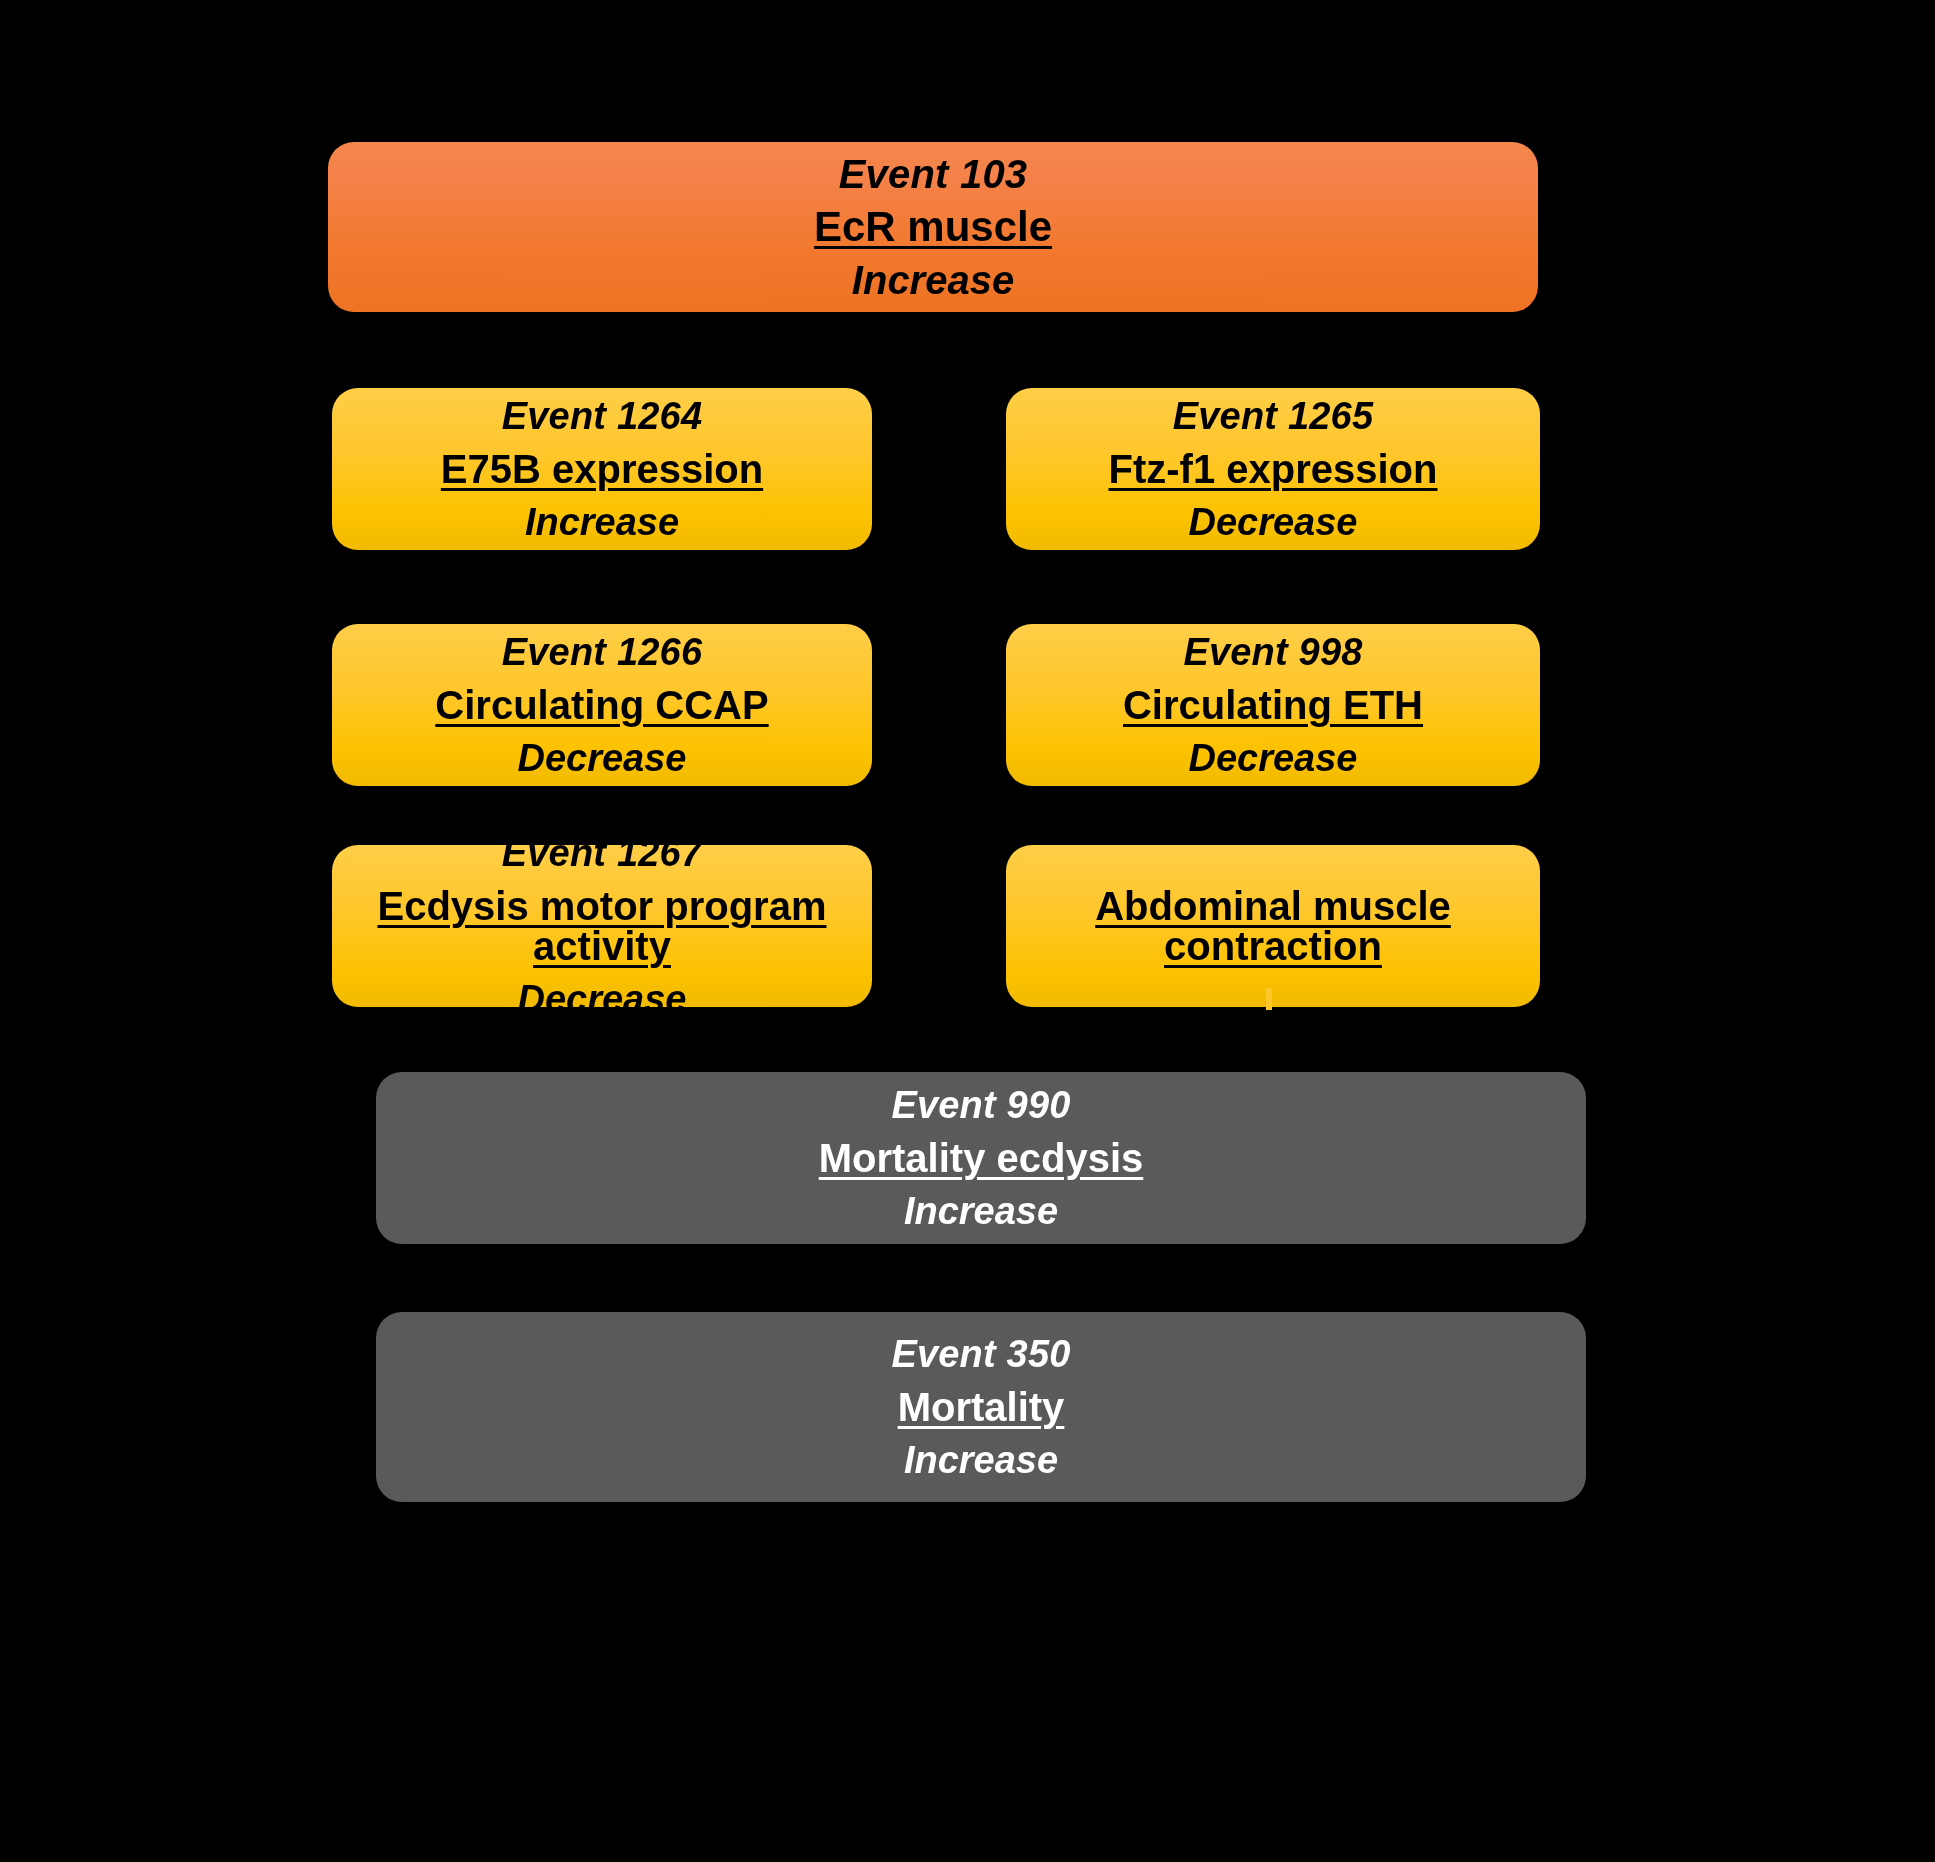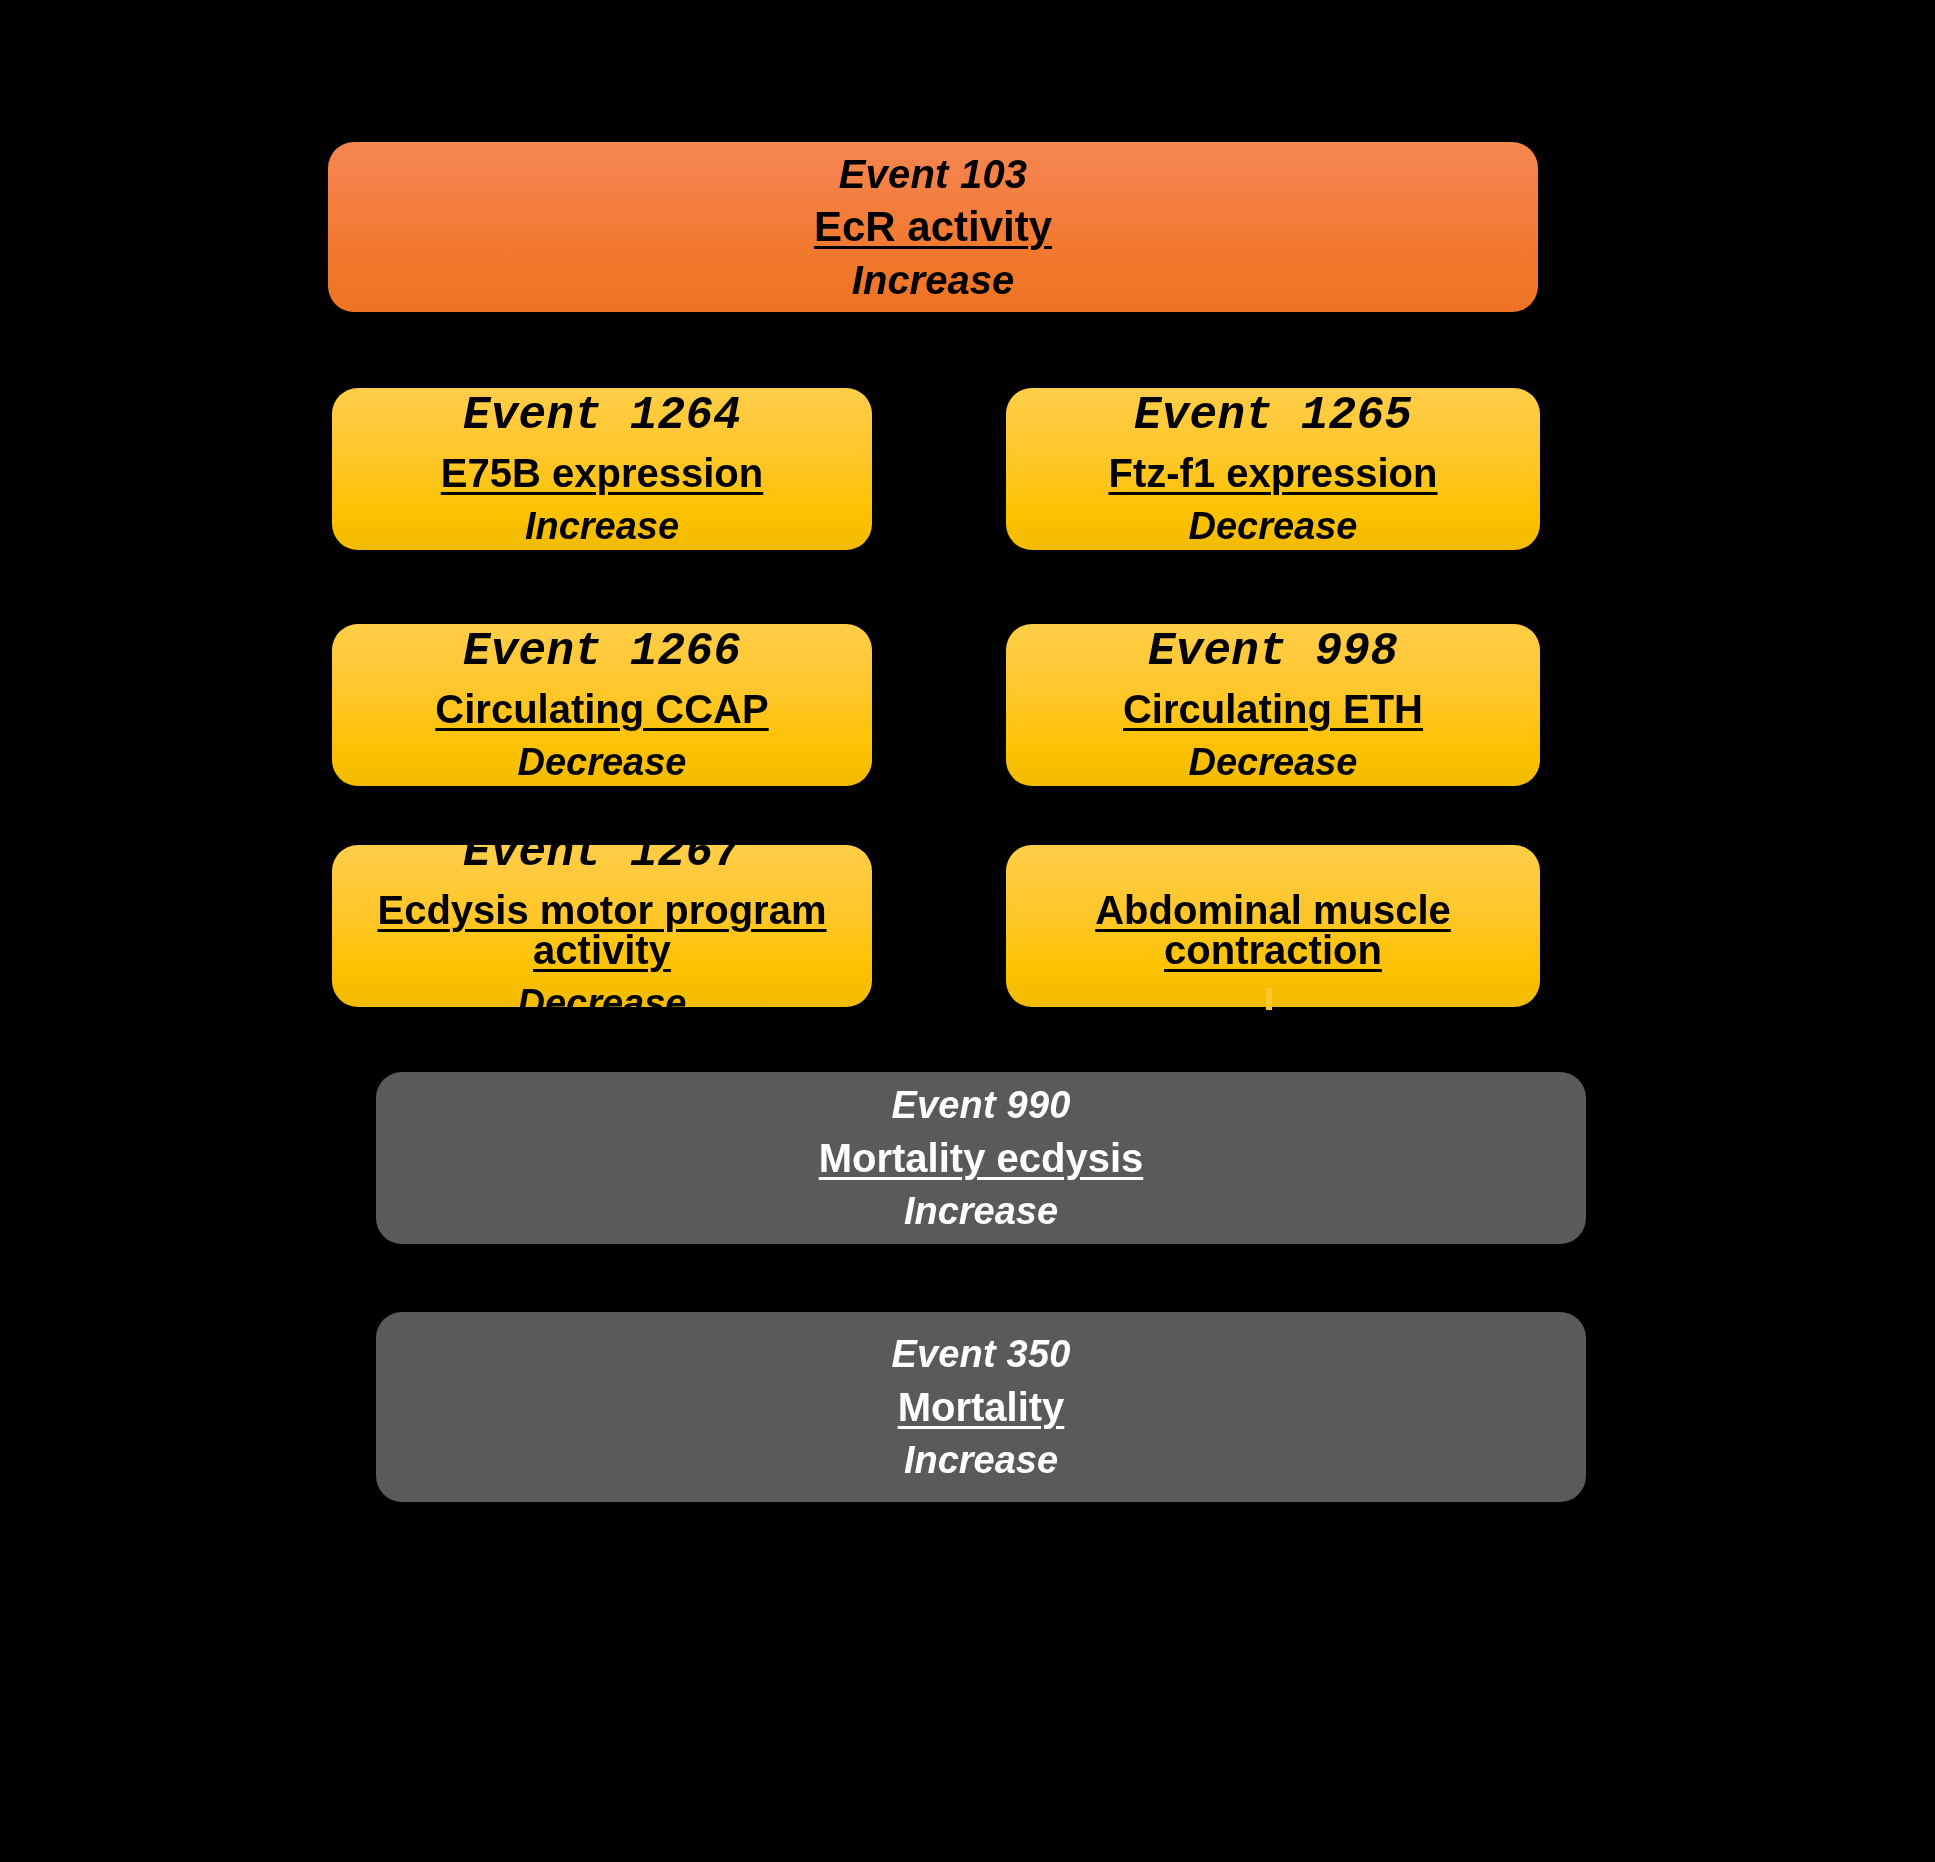--- a/index.html
+++ b/index.html
@@ -69,42 +69,42 @@
     font-style: italic;
     font-weight: bold;
   }
 
   
   .s-lg .ev-id    { font-size: 40px; margin-bottom: 12px; }
   .s-lg .ev-title { font-size: 42px; margin-bottom: 12px; }
   .s-lg .ev-dir   { font-size: 40px; }
 
   
-  .s-md .ev-id    { font-size: 46px; margin-bottom: 14px; font-family: Liberation Mono, monospace; }
+  .s-md .ev-id    { font-size: 38px; margin-bottom: 14px; }
   .s-md .ev-title { font-size: 40px; margin-bottom: 14px; }
   .s-md .ev-dir   { font-size: 38px; }
 
   
   .s-gr .ev-id    { font-size: 38px; margin-bottom: 14px; }
   .s-gr .ev-title { font-size: 40px; margin-bottom: 14px; }
   .s-gr .ev-dir   { font-size: 38px; }
   .tick {
     position: absolute;
     width: 6px;
     background: #FFC72C;
   }
 </style>
 </head>
 <body>
 
 <div id="canvas">
 
   <div class="node orange s-lg" style="left:328px; top:142px; width:1210px; height:170px;">
     <div class="ev-id">Event 103</div>
-    <div class="ev-title">EcR activity</div>
+    <div class="ev-title">EcR muscle</div>
     <div class="ev-dir">Increase</div>
   </div>
 
   <div class="node yellow s-md" style="left:332px; top:388px; width:540px; height:162px;">
     <div class="ev-id">Event 1264</div>
     <div class="ev-title">E75B expression</div>
     <div class="ev-dir">Increase</div>
   </div>
 
   <div class="node yellow s-md" style="left:1006px; top:388px; width:534px; height:162px;">

